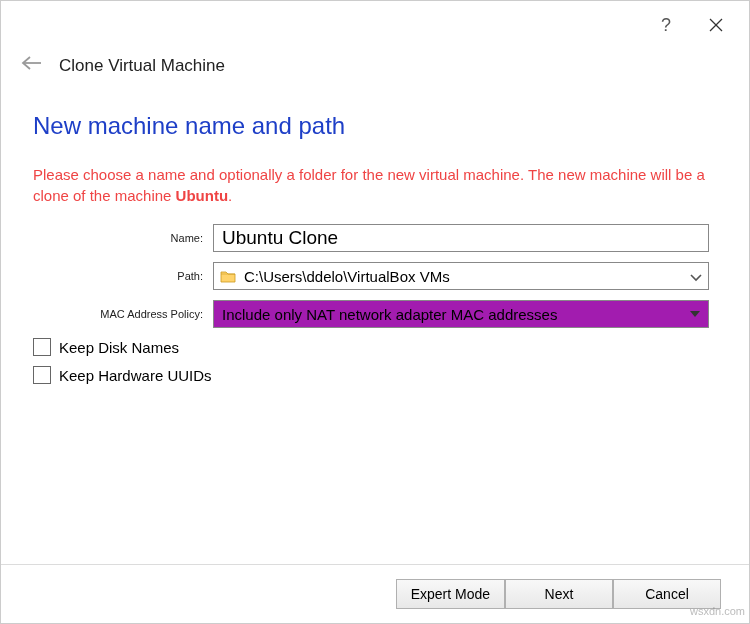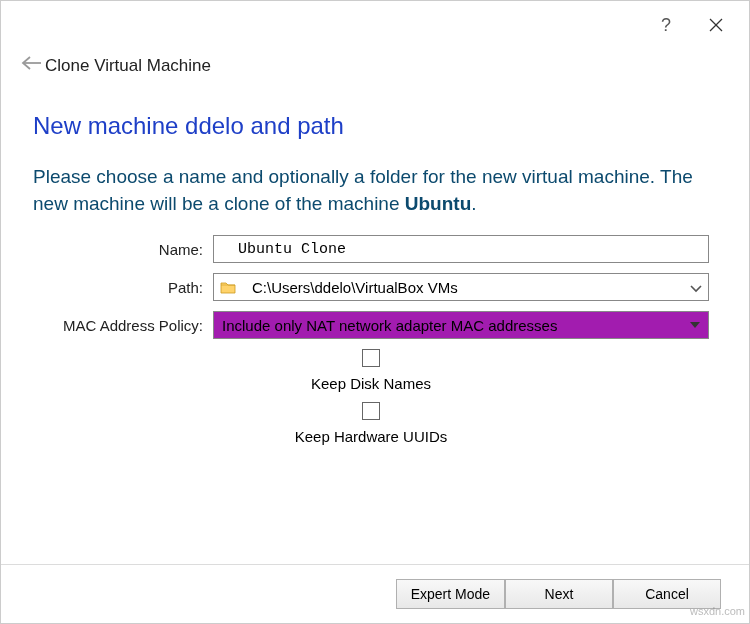--- a/index.html
+++ b/index.html
@@ -45,21 +45,21 @@
     .titlebar-btn svg {
       width: 14px;
       height: 14px;
       stroke: #333;
       stroke-width: 1.2;
     }
     .header {
       display: flex;
       align-items: center;
       padding: 6px 20px 18px 20px;
-      gap: 2px;
+      gap: 16px;
     }
     .back-arrow {
       color: #808080;
       font-size: 18px;
     }
     .back-arrow svg {
       width: 22px;
       height: 16px;
       stroke: #9a9a9a;
       stroke-width: 1.8;
@@ -74,61 +74,61 @@
       flex: 1;
       padding: 18px 40px 0 32px;
     }
     .page-title {
       color: #1e3fc7;
       font-size: 24px;
       font-weight: 400;
       margin-bottom: 24px;
     }
     .desc {
-      font-size: 19px;
-      color: #0c4a6e;
+      font-size: 15px;
+      color: #ef4444;
       line-height: 1.4;
       margin-bottom: 18px;
     }
     .desc b {
       font-weight: 700;
     }
     .form-row {
       display: flex;
       align-items: center;
       margin-bottom: 10px;
     }
     .form-label {
       width: 180px;
       text-align: right;
       padding-right: 10px;
-      font-size: 15px;
+      font-size: 11px;
       color: #222;
     }
     .form-control {
       flex: 1;
     }
     .text-input {
       width: 100%;
       border: 1px solid #888;
       height: 28px;
-      padding: 2px 24px;
-      font-size: 15px;
-      font-family: Liberation Mono, monospace;
+      padding: 2px 8px;
+      font-size: 19px;
+      font-family: Liberation Sans, sans-serif;
     }
     .path-field {
       width: 100%;
       border: 1px solid #888;
       height: 28px;
       display: flex;
       align-items: center;
       padding: 0 6px 0 6px;
       position: relative;
       background: #fff;
-      gap: 16px;
+      gap: 8px;
     }
     .folder-icon {
       width: 16px;
       height: 14px;
       display: inline-block;
     }
     .folder-icon svg {
       width: 16px;
       height: 14px;
     }
@@ -164,21 +164,20 @@
       height: 0;
       border-left: 5px solid transparent;
       border-right: 5px solid transparent;
       border-top: 6px solid #333;
     }
     .checkbox-row {
       display: flex;
       align-items: center;
       gap: 8px;
       margin-bottom: 10px;
-      flex-direction: column;
     }
     .checkbox {
       width: 18px;
       height: 18px;
       border: 1px solid #666;
       background: #fff;
     }
     .checkbox-label {
       font-size: 15px;
     }
@@ -233,21 +232,21 @@
     <span class="back-arrow">
       <svg viewBox="0 0 22 16">
         <line x1="2" y1="8" x2="20" y2="8"></line>
         <polyline points="9,2 2,8 9,14"></polyline>
       </svg>
     </span>
     <span class="wiz-title">Clone Virtual Machine</span>
   </div>
 
   <div class="content">
-    <h1 class="page-title">New machine ddelo and path</h1>
+    <h1 class="page-title">New machine name and path</h1>
 
     <p class="desc">
       <span>Please choose a name and optionally a folder for the new virtual machine. The new machine will be a clone of the machine </span><b>Ubuntu</b><span>.</span>
     </p>
 
     <div class="form-row">
       <div class="form-label">Name:</div>
       <div class="form-control">
         <input type="text" class="text-input" value="Ubuntu Clone" style="">
       </div>

